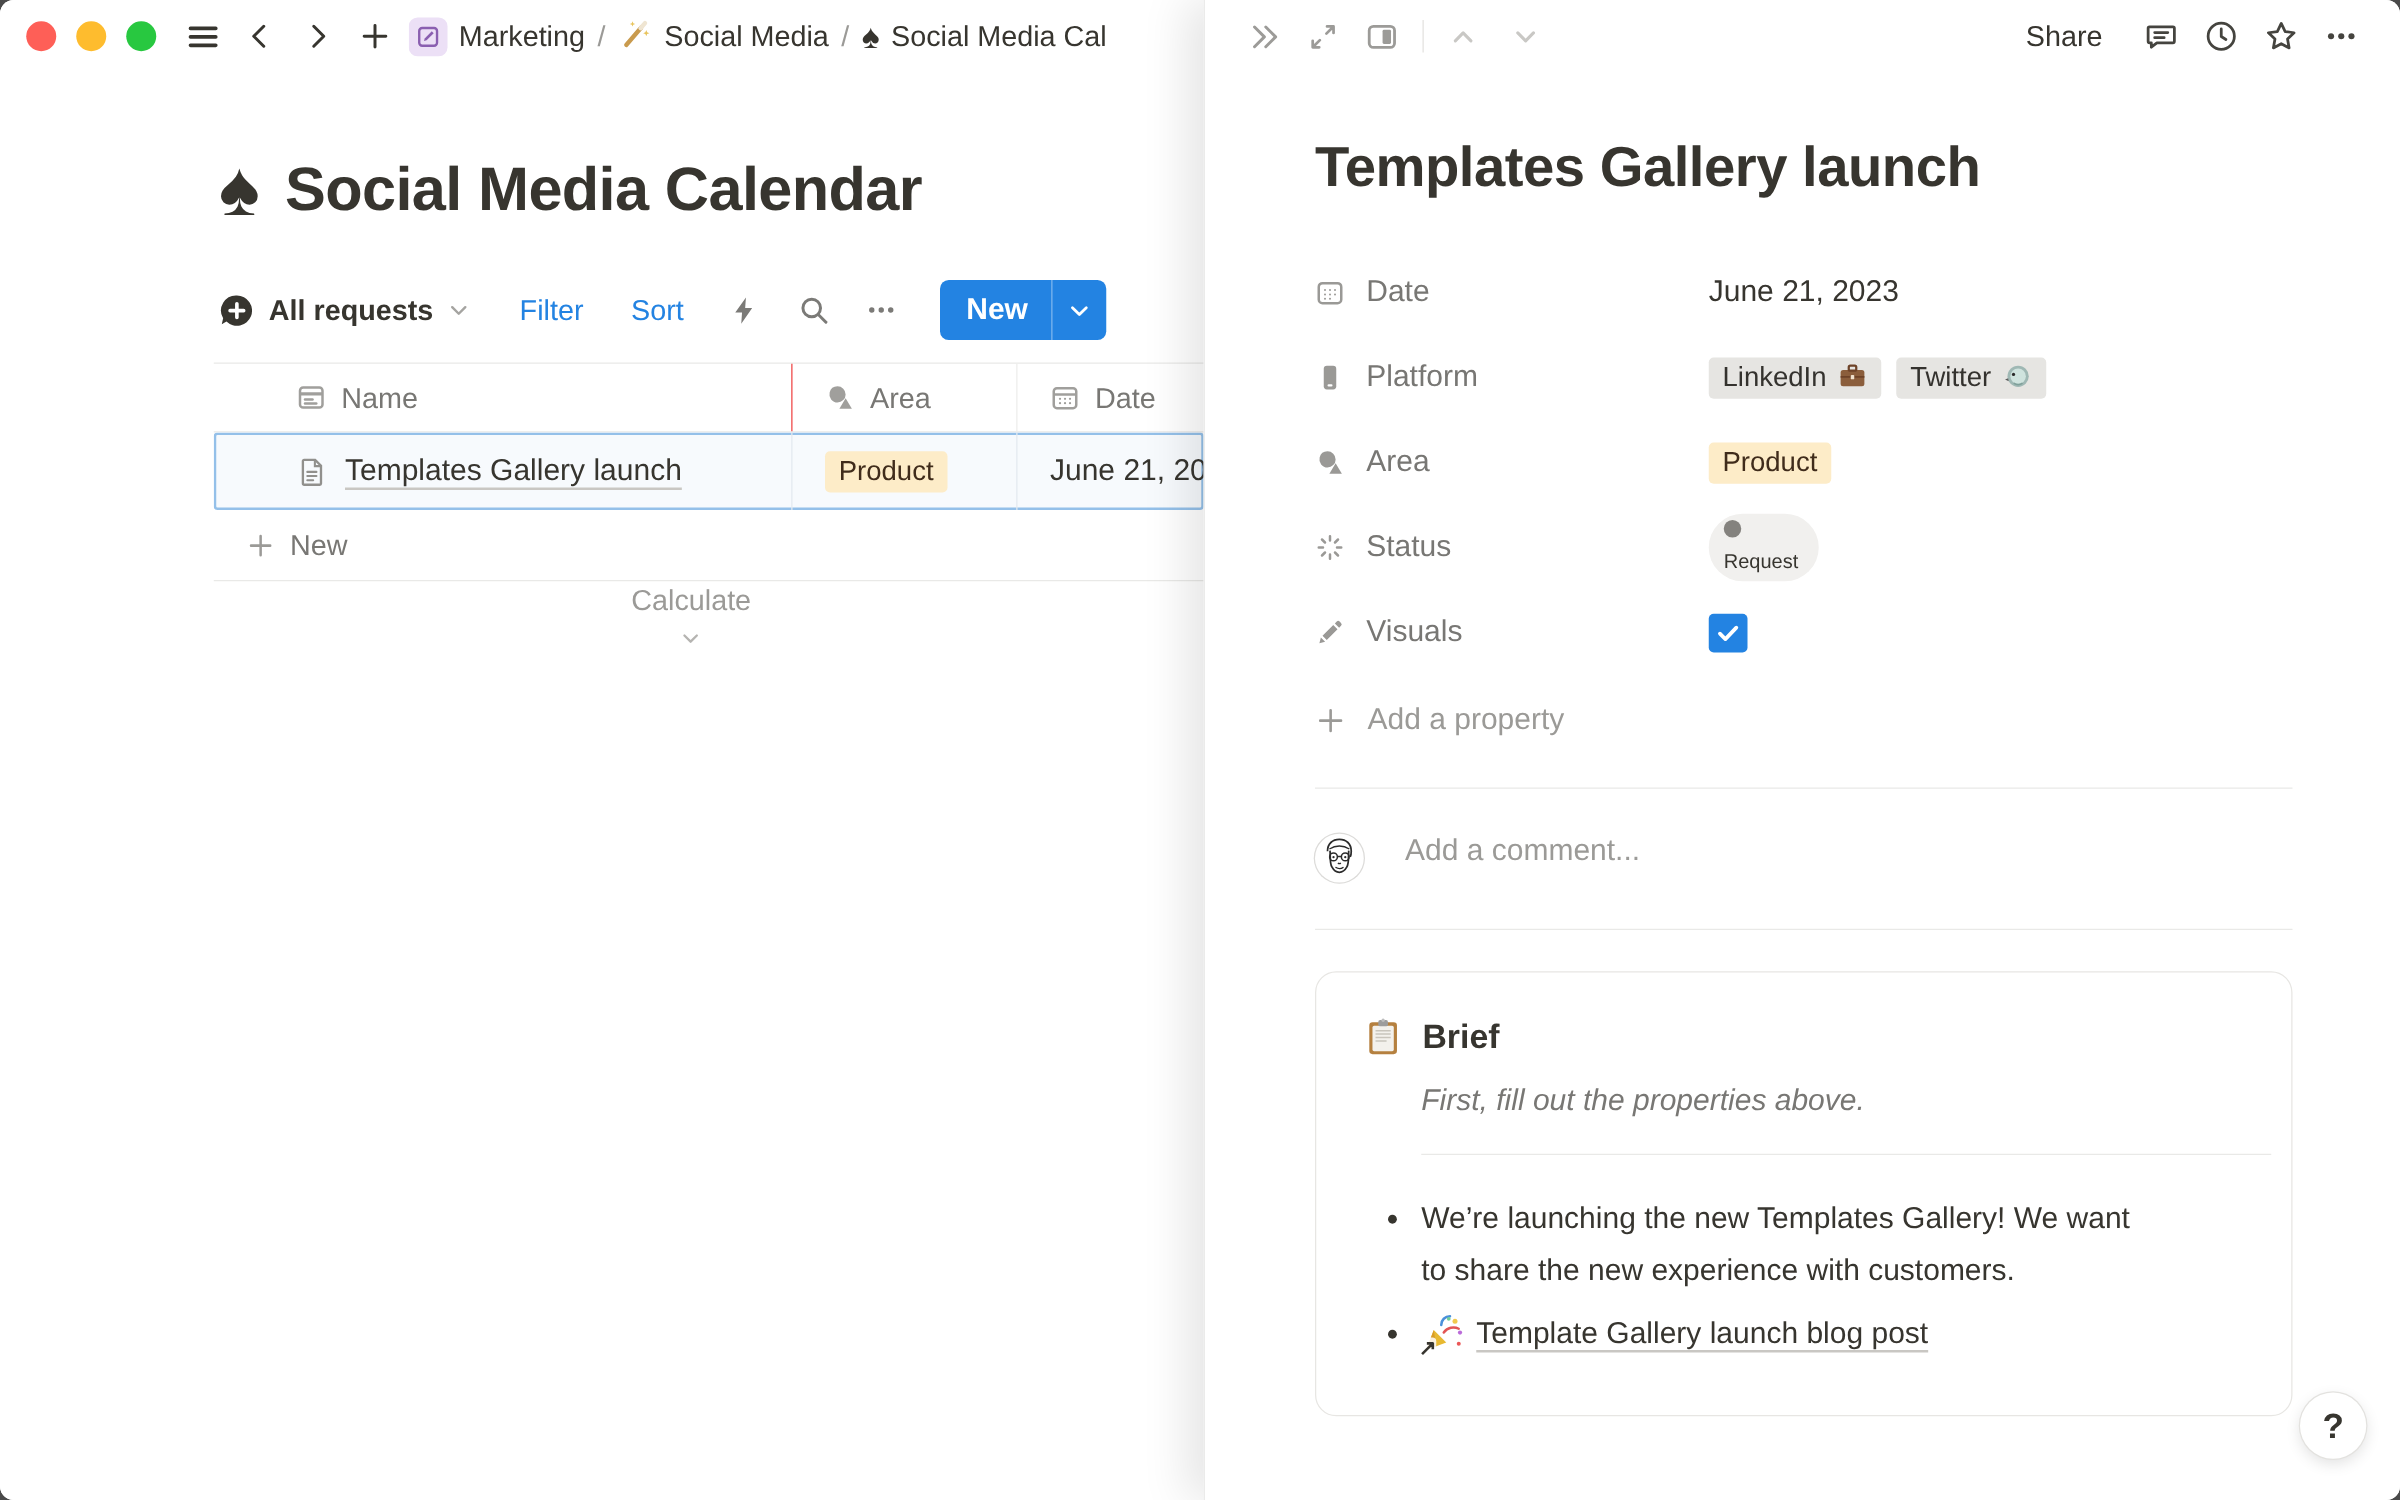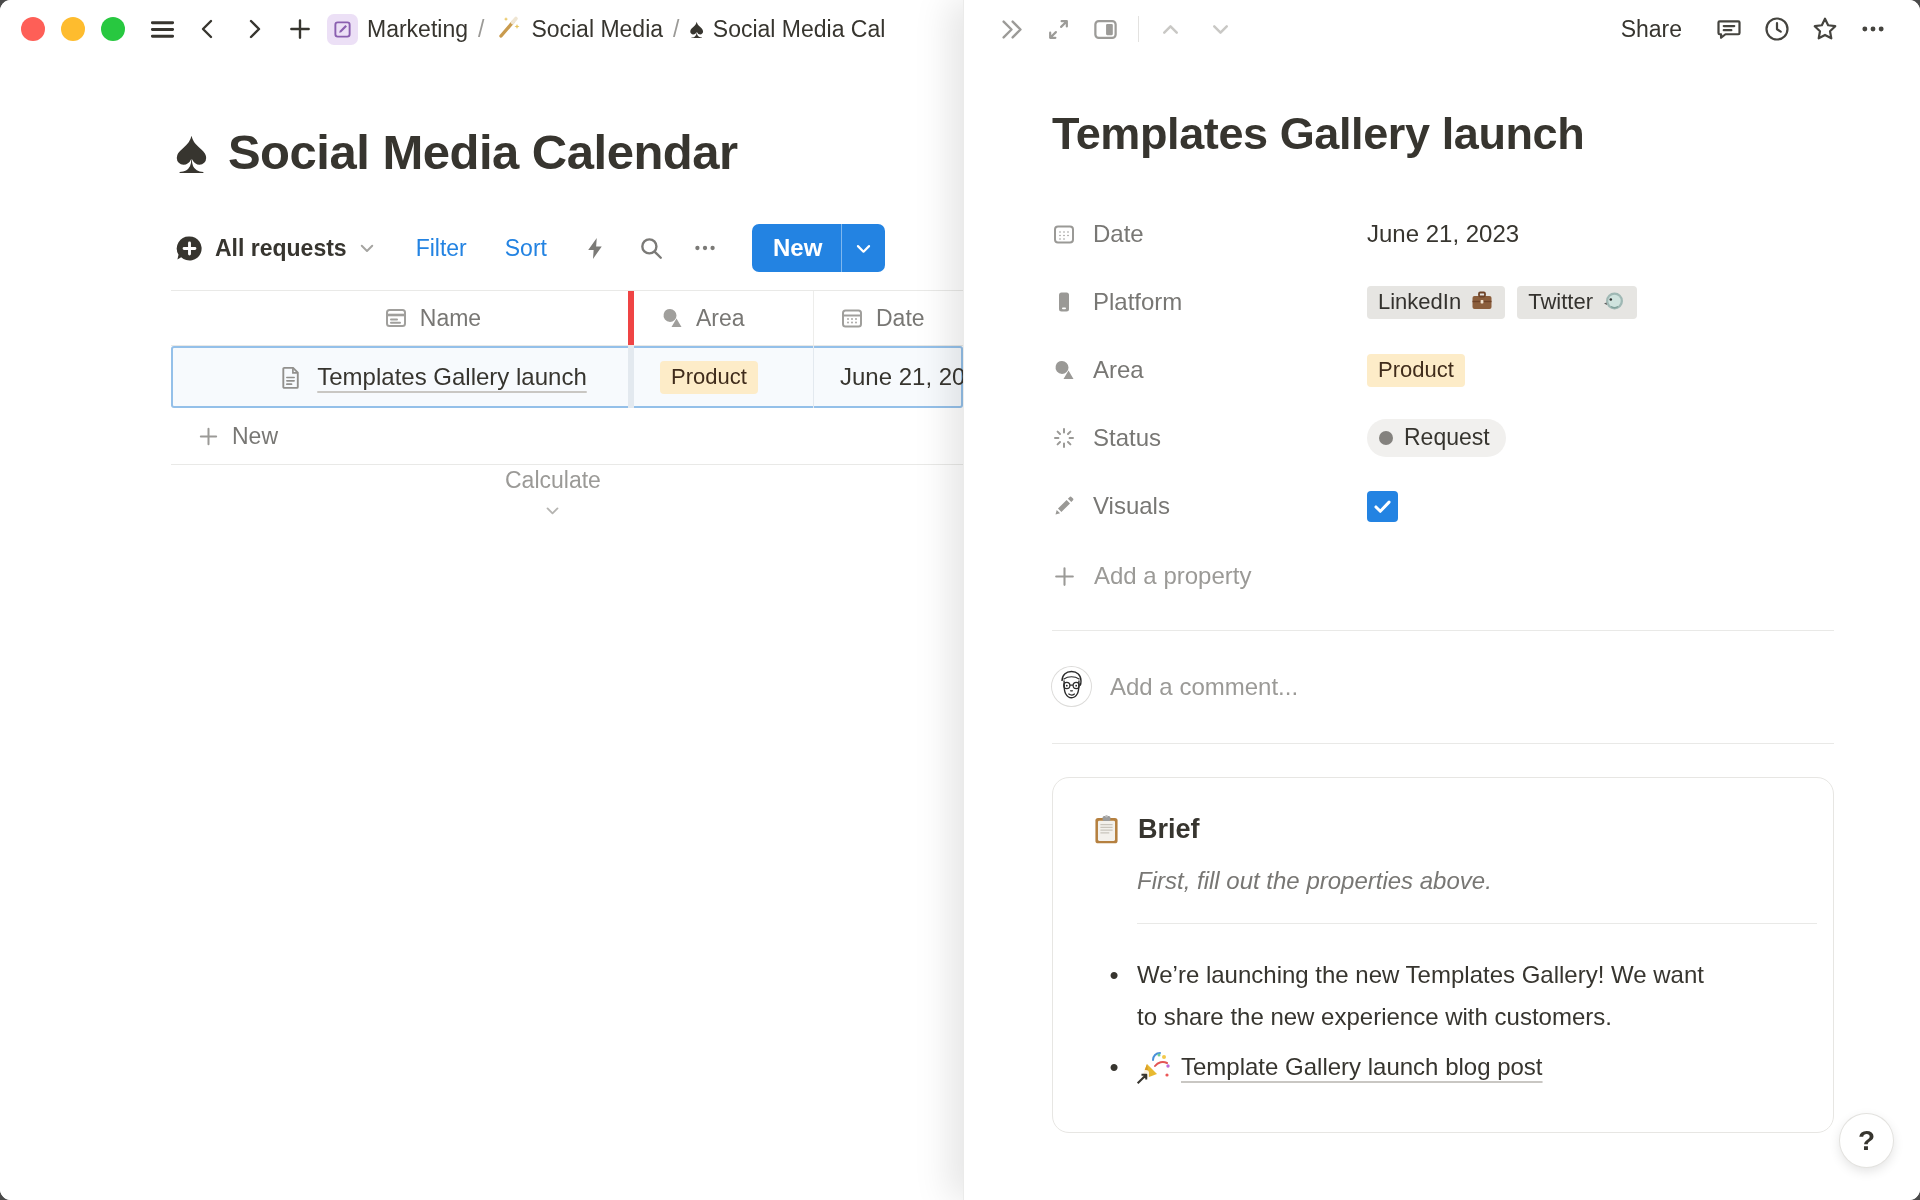--- a/index.html
+++ b/index.html
@@ -32,21 +32,21 @@
   .tb-link { font-size:23px; color:#2383E2; margin-left:40px; cursor:pointer; }
   .tb-icon { margin-left:36px; color:#7b7a77; display:flex; align-items:center; cursor:pointer; }
   .new-btn { margin-left:34px; height:48px; background:#2383E2; border-radius:7px; display:flex; align-items:stretch; color:#fff; cursor:pointer; overflow:hidden; }
   .new-btn-main { display:flex; align-items:center; padding:0 19px 0 21px; font-size:24px; font-weight:600; }
   .new-btn-div { width:1px; background:rgba(255,255,255,0.42); margin:0; }
   .new-btn-arrow { display:flex; align-items:center; padding:0 12px; }
 
   .table { margin-top:17px; margin-left:-4px; font-size:23px; }
   .t-head { display:flex; border-top:1px solid #E9E9E7; border-bottom:1px solid #E9E9E7; height:56px; color:#787774; }
   .t-cell { display:flex; align-items:center; gap:12px; padding-left:26px; }
-  .c-name { width:463px; padding-left:66px; border-right:6px solid #ef4444;justify-content:center; }
+  .c-name { width:463px; padding-left:66px; border-right:1px solid #ef4444; }
   .c-area { width:180px; border-right:1px solid #EDEDEB; }
   .c-date { flex:1; white-space:nowrap; overflow:hidden; }
   .t-row { display:flex; height:62px; background:#F7FAFD; box-shadow:inset 0 0 0 2px #94C0E9; border-radius:3px; font-size:24px; color:#37352F; cursor:pointer; }
   .t-row .c-name { gap:14px; }
   .row-title { font-weight:500; text-decoration:underline; text-decoration-color:#C9C7C3; text-underline-offset:6px; text-decoration-thickness:1.5px; }
   .tag { display:inline-block; padding:3px 11px 4px; border-radius:4px; font-size:22px; white-space:nowrap; }
   .tag.tan { background:#FDECC8; color:#402C1B; }
   .tag.gray { background:#E6E5E2; color:#34322E; display:inline-flex; align-items:flex-start; gap:9px; }
   .t-newrow { display:flex; align-items:center; gap:12px; height:56px; color:#787774; padding-left:26px; cursor:pointer; }
   .t-footer { border-top:1px solid #E9E9E7; height:56px; display:flex; align-items:center; }
@@ -62,27 +62,27 @@
   .share-btn { font-size:23px; color:#37352F; padding:4px 10px; border-radius:6px; cursor:pointer; margin-right:8px; }
 
   .panel-body { padding:0 86px 0 88px; }
   .panel-title { margin-top:50px; font-size:45px; font-weight:700; letter-spacing:-0.4px; }
 
   .props { margin-top:40px; }
   .prop-row { display:flex; align-items:center; min-height:68px; }
   .prop-label { width:315px; display:flex; align-items:center; gap:17px; color:#787774; font-size:24px; cursor:pointer; }
   .prop-label svg { color:#9A9996; flex:none; }
   .prop-value { display:flex; align-items:center; gap:12px; font-size:24px; color:#37352F; cursor:pointer; }
-  .status-pill { display:inline-flex; align-items:center; gap:11px; background:#F1F0EE; border-radius:999px; padding:5px 16px 6px 12px; font-size:23px; }
+  .status-pill { display:inline-flex; gap:11px; background:#F1F0EE; border-radius:999px; padding:5px 16px 6px 12px; font-size:16px;flex-direction:column; }
   .status-dot { width:14px; height:14px; border-radius:50%; background:#84827E; }
   .checkbox { width:31px; height:31px; background:#2383E2; border-radius:4px; display:flex; align-items:center; justify-content:center; cursor:pointer; }
   .add-prop { display:flex; align-items:center; gap:17px; color:#9B9A97; font-size:24px; height:60px; margin-top:6px; cursor:pointer; }
 
   .divider { border-top:1px solid #E9E9E7; }
-  .comment-row { display:flex; align-items:center; gap:19px; padding:36px 0 37px; cursor:text; }
+  .comment-row { display:flex; align-items:flex-start; gap:33px; padding:36px 0 37px; cursor:text; }
   .avatar { width:39px; height:39px; border-radius:50%; background:#fff; box-shadow:0 0 0 1px #DCDBD9; overflow:hidden; flex:none; }
   .comment-ph { color:#9B9A97; font-size:24px; }
 
   .brief-card { margin-top:33px; border:1.5px solid #E7E6E3; border-radius:17px; padding:36px 26px 44px 38px; }
   .brief-head { display:flex; align-items:center; gap:16px; }
   .brief-title { font-size:27px; font-weight:700; }
   .brief-hint { margin:22px 0 0 46px; font-size:24px; font-style:italic; color:#787774; }
   .brief-div { margin:28px 0 0 46px; border-top:1px solid #E9E9E7; width:680px; }
   .bullets { margin-top:30px; list-style:none; }
   .bullet { display:flex; font-size:24px; line-height:42px; }

